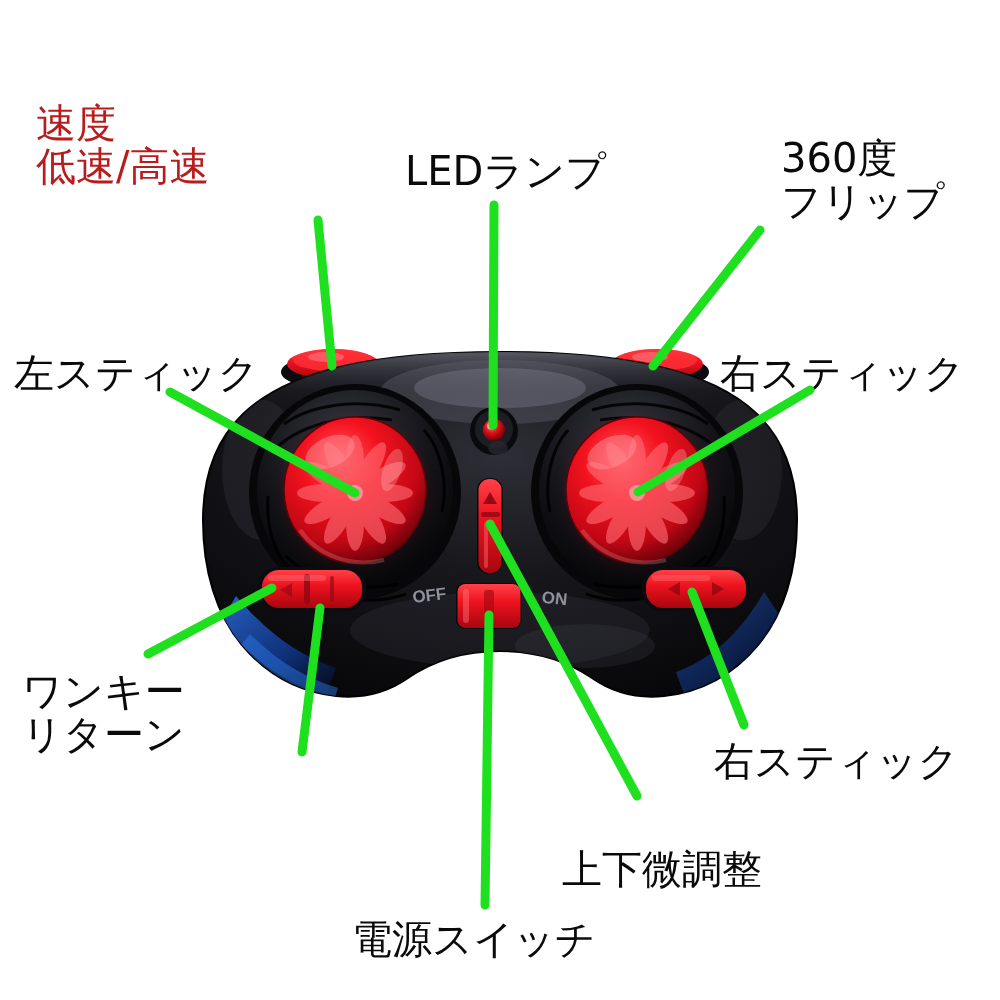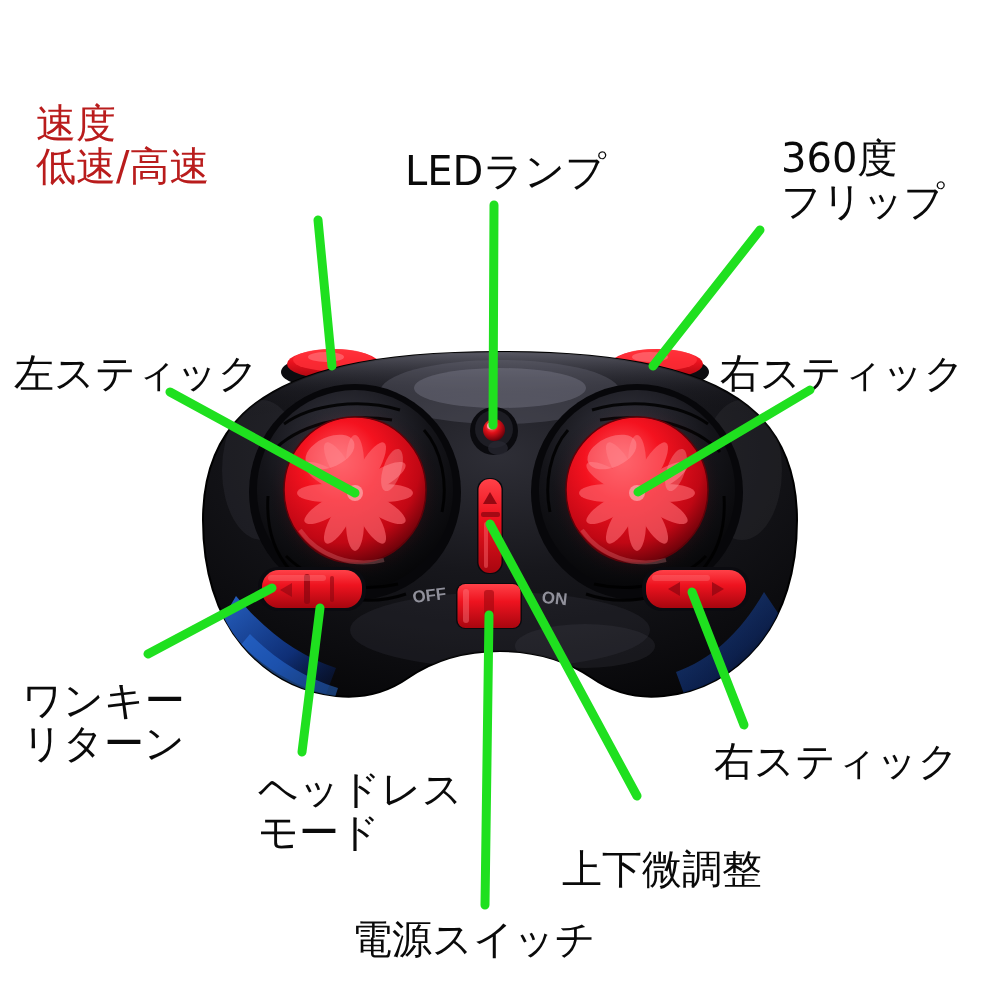--- a/index.html
+++ b/index.html
@@ -326,21 +326,19 @@
     </g>
   </svg>
 
   <div class="label" style="left: 36px; top: 102px; color: #b91c1c;">速度
 低速/高速</div>
   <div class="label" style="left: 405px; top: 150px; color: rgb(10, 10, 10);">LEDランプ</div>
   <div class="label" style="left: 758px; top: 137px; color: rgb(10, 10, 10); margin-left: 23px;">360度
 フリップ</div>
   <div class="label" style="left: 14px; top: 352px; color: rgb(10, 10, 10);">左スティック</div>
   <div class="label" style="left: 720px; top: 352px; color: rgb(10, 10, 10);">右スティック</div>
-  <div class="label" style="left: 22px; top: 670px; color: rgb(10, 10, 10); margin-top: 9px;">ワンキー
+  <div class="label" style="left: 22px; top: 670px; color: rgb(10, 10, 10);">ワンキー
 リターン</div>
-  <div class="label" style="left: 258px; top: 768px; color: rgb(10, 10, 10);">ヘッドレス
-モード</div>
   <div class="label" style="left: 714px; top: 740px; color: rgb(10, 10, 10);">右スティック</div>
   <div class="label" style="left: 562px; top: 848px; color: rgb(10, 10, 10);">上下微調整</div>
   <div class="label" style="left: 352px; top: 918px; color: rgb(10, 10, 10);">電源スイッチ</div>
 
 </div>
 
 </body></html>

